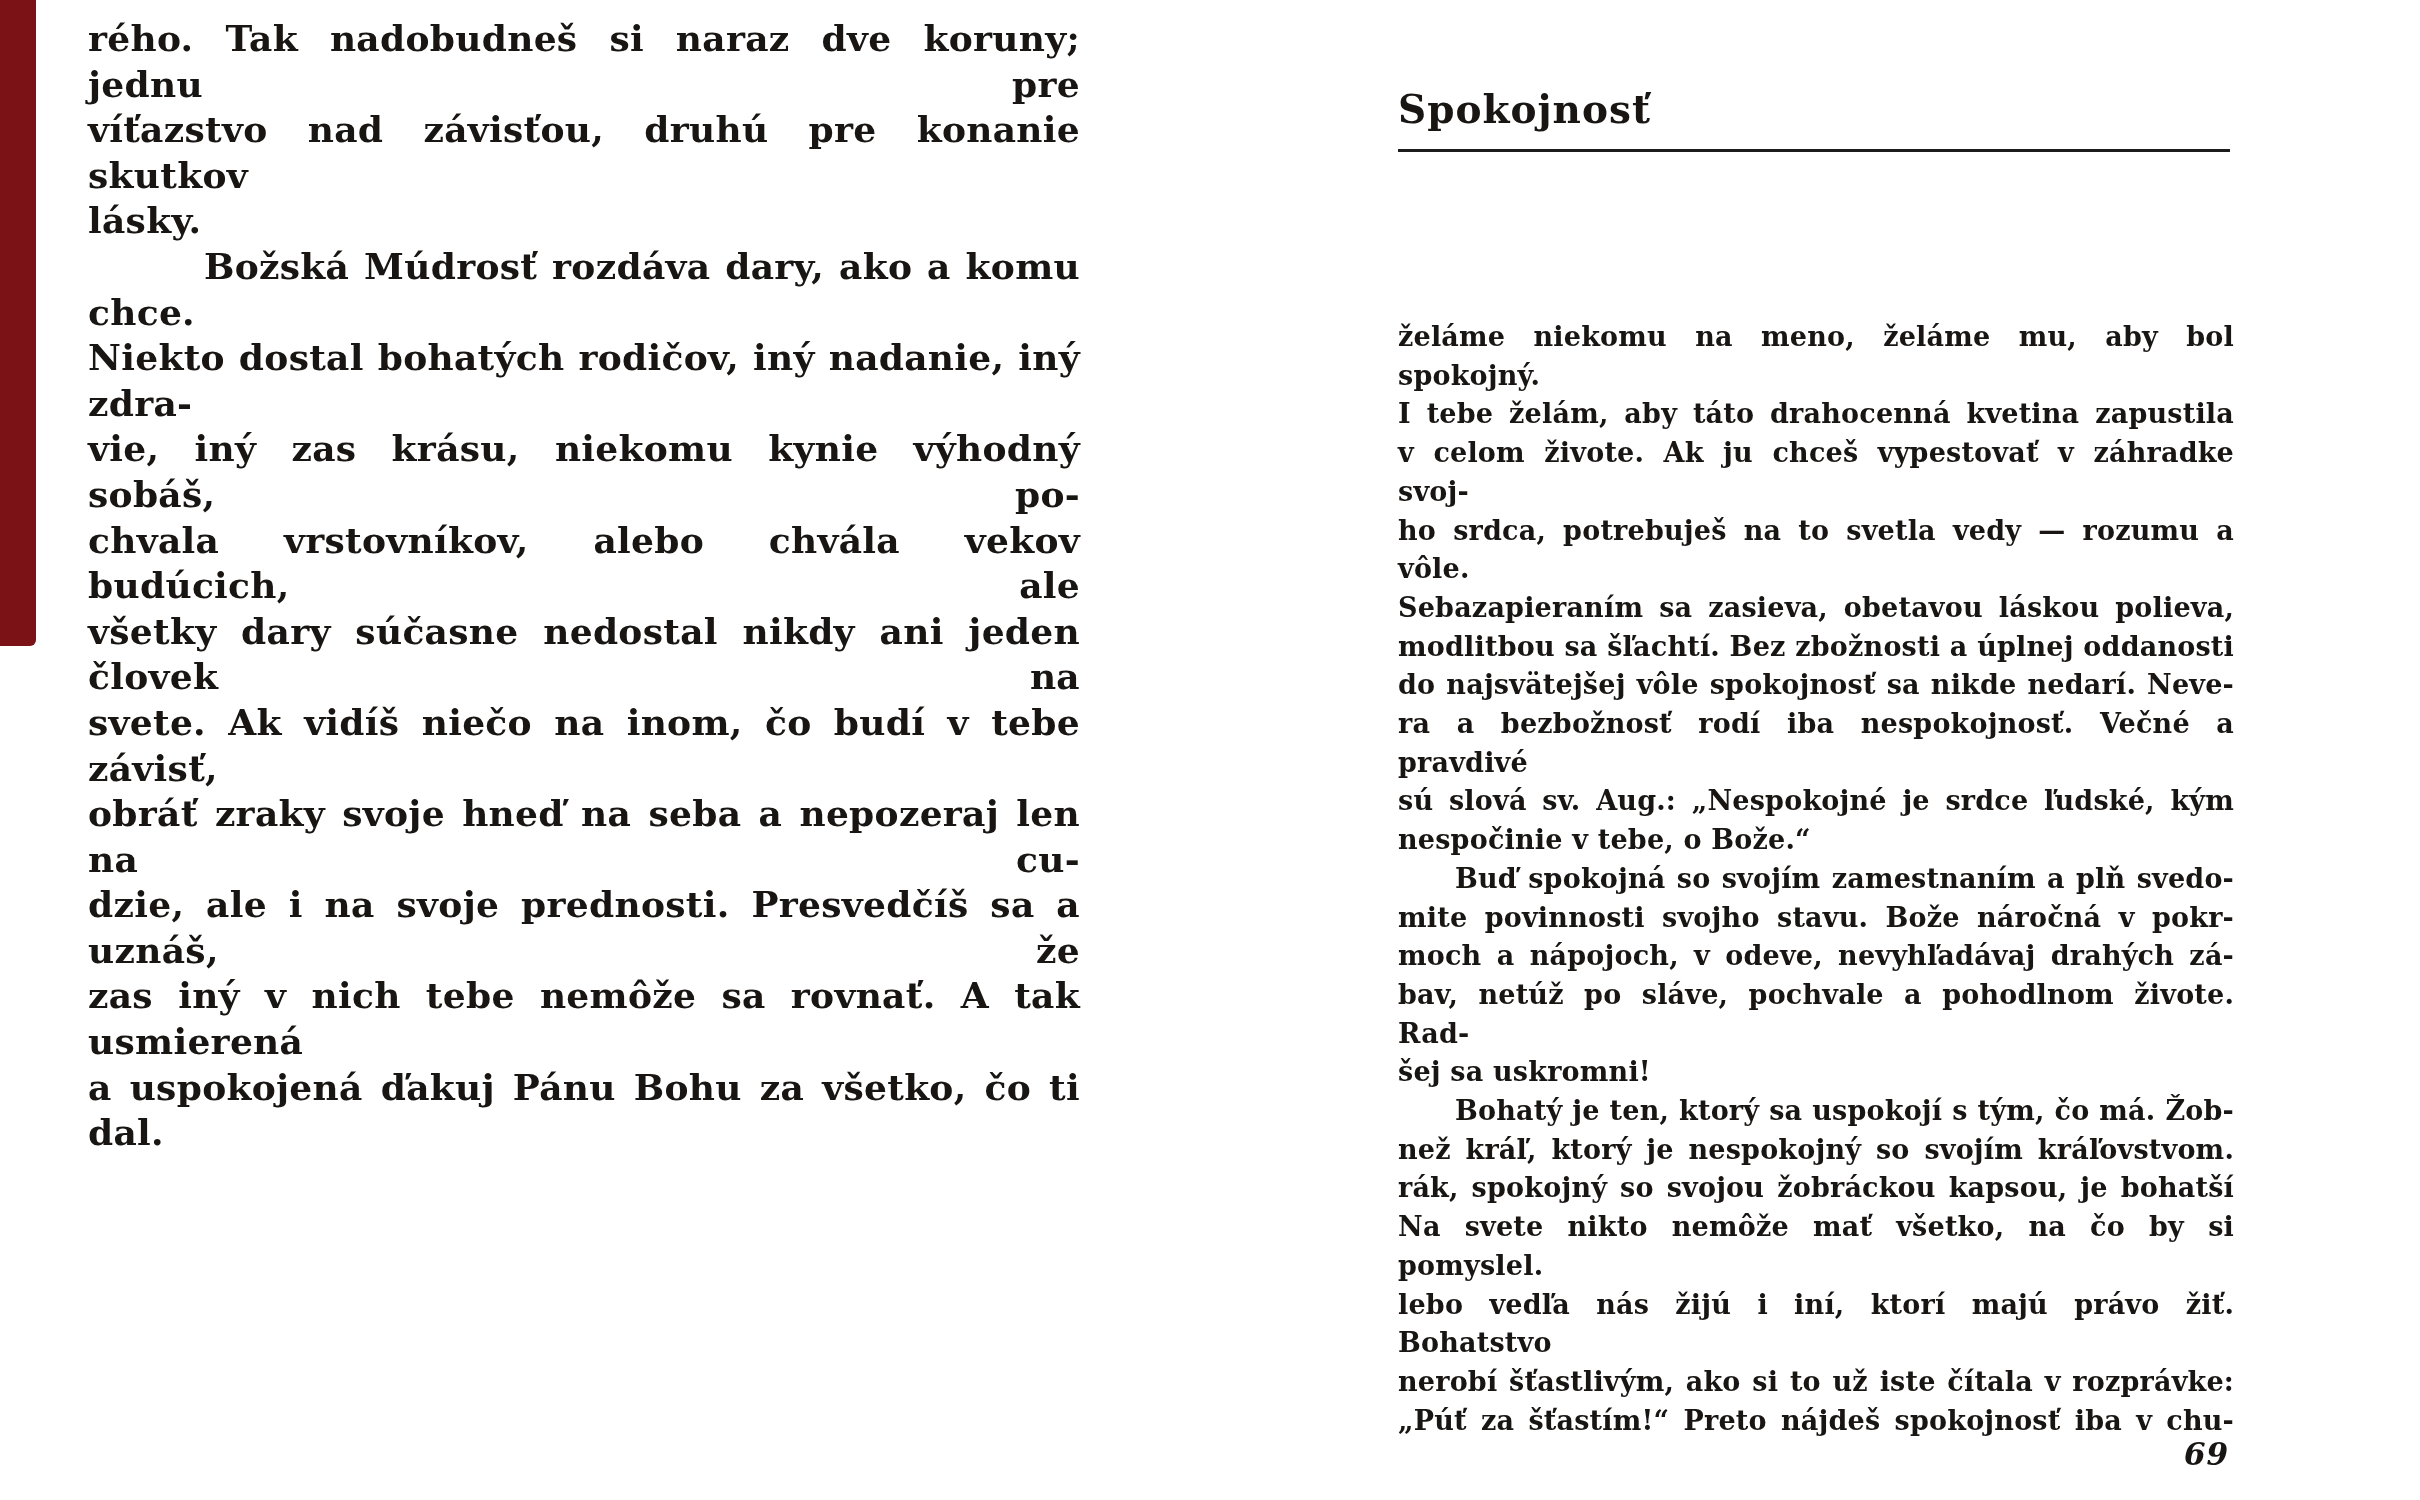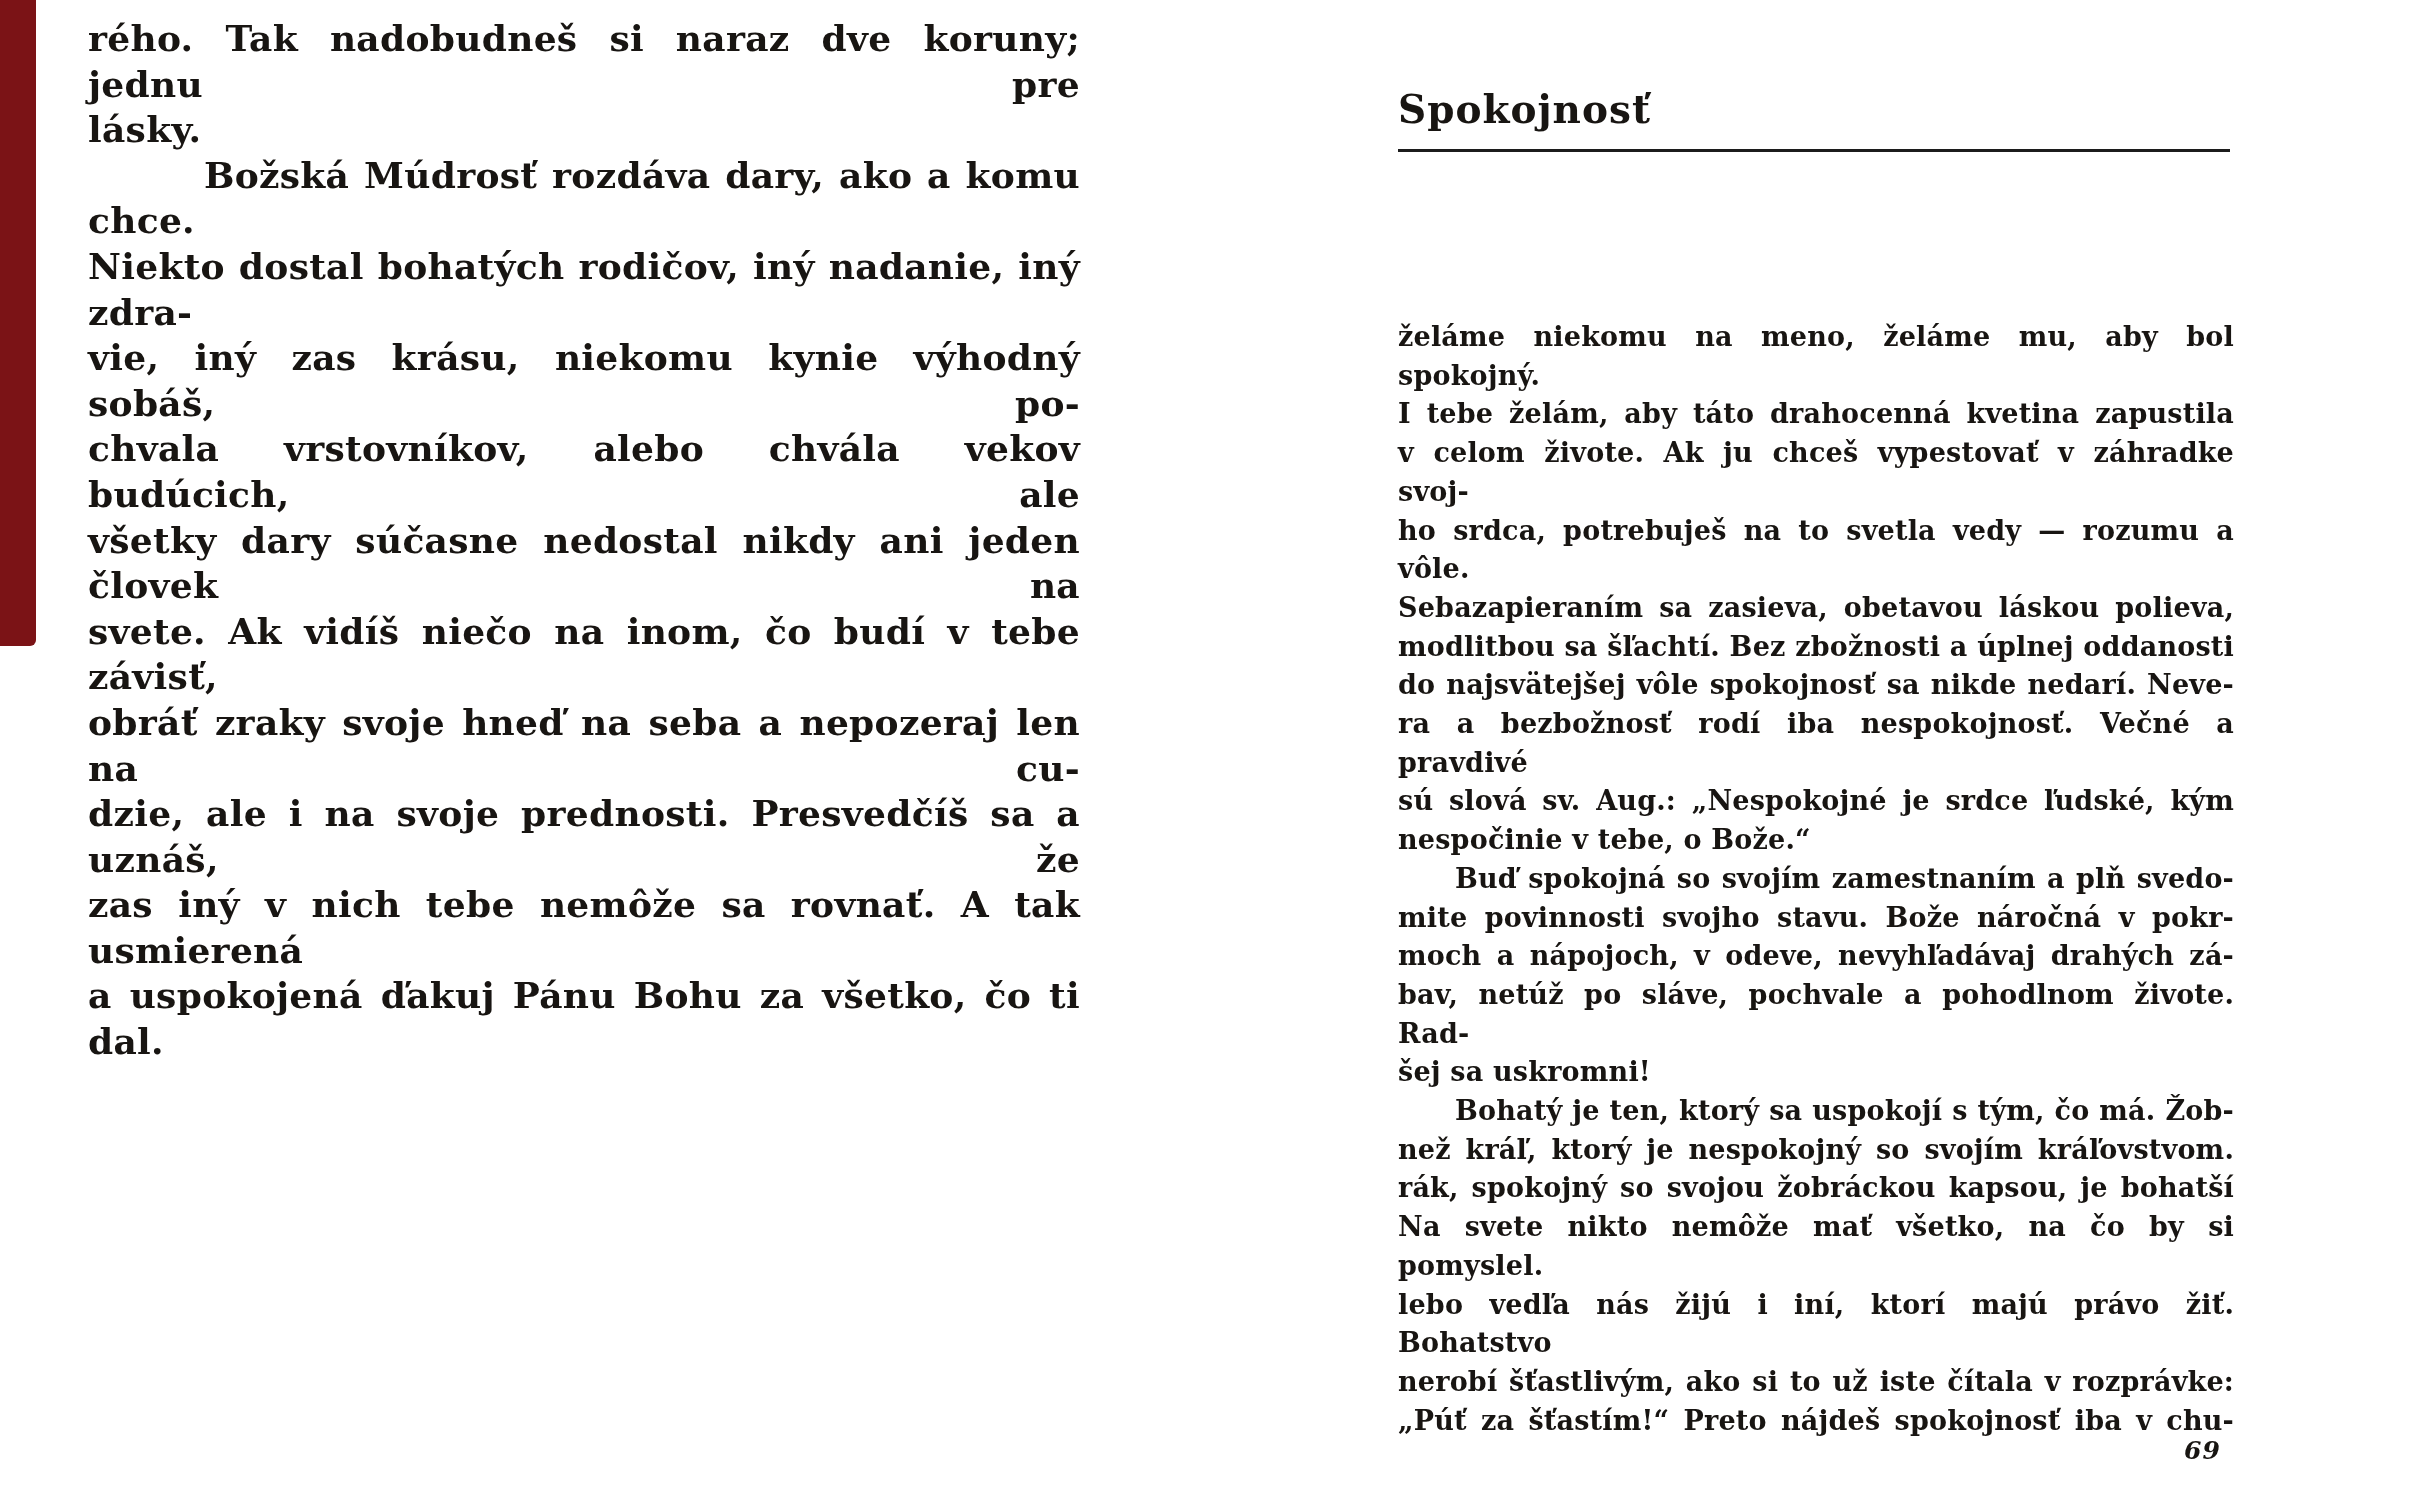--- a/index.html
+++ b/index.html
@@ -45,33 +45,34 @@
     text-align:justify;
     text-align-last:justify;
     white-space:normal;
   }
   .ln.endpara{text-align-last:left;}
   .left-text .ln.indent{text-indent:116px;}
   .right-text .ln.indent{text-indent:57px;}
 
   .page-number{
     position:absolute;left:2184px;top:1436px;
-    font-size:25px;font-weight:700;font-style:italic;
+    font-size:31px;font-weight:700;font-style:italic;
     letter-spacing:1px;
   }
 </style>
 </head>
 <body style="background: rgb(255, 255, 255);">
 
 <div class="canvas" style="color: rgb(24, 21, 18);">
 
   <div class="spine-bar" style="background: rgb(123, 19, 22);"></div>
 
   <div class="left-text">
     <div class="ln">rého. Tak nadobudneš si naraz dve koruny; jednu pre</div>
+    <div class="ln">víťazstvo nad závisťou, druhú pre konanie skutkov</div>
     <div class="ln endpara">lásky.</div>
     <div class="ln indent">Božská Múdrosť rozdáva dary, ako a komu chce.</div>
     <div class="ln">Niekto dostal bohatých rodičov, iný nadanie, iný zdra-</div>
     <div class="ln">vie, iný zas krásu, niekomu kynie výhodný sobáš, po-</div>
     <div class="ln">chvala vrstovníkov, alebo chvála vekov budúcich, ale</div>
     <div class="ln">všetky dary súčasne nedostal nikdy ani jeden človek na</div>
     <div class="ln">svete. Ak vidíš niečo na inom, čo budí v tebe závisť,</div>
     <div class="ln">obráť zraky svoje hneď na seba a nepozeraj len na cu-</div>
     <div class="ln">dzie, ale i na svoje prednosti. Presvedčíš sa a uznáš, že</div>
     <div class="ln">zas iný v nich tebe nemôže sa rovnať. A tak usmierená</div>

